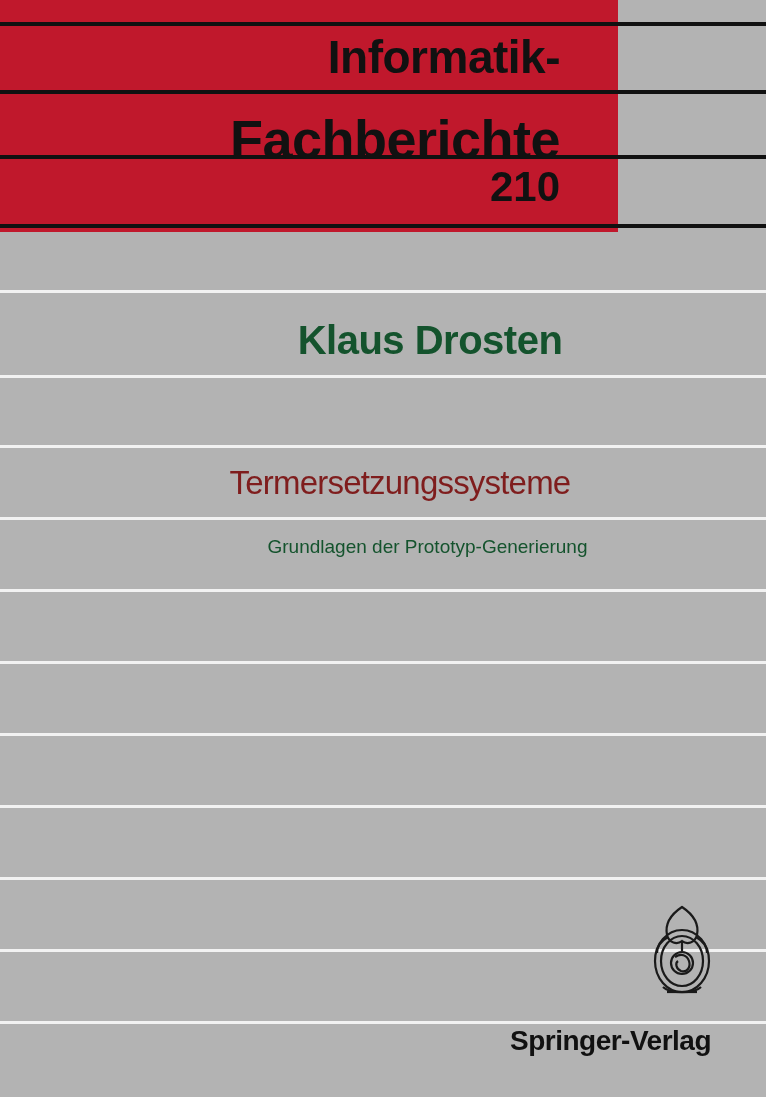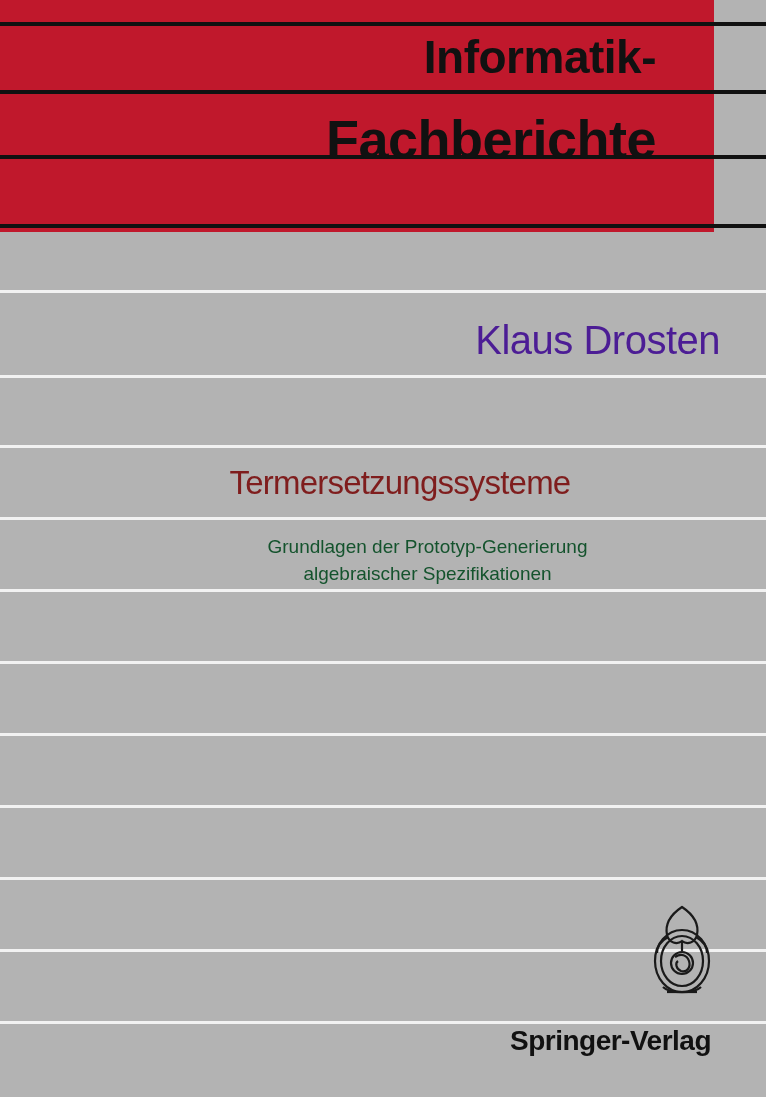--- a/index.html
+++ b/index.html
@@ -15,21 +15,21 @@
     width: 766px;
     height: 1097px;
     background: #b3b3b3;
     overflow: hidden;
   }
   
   .header-band {
     position: absolute;
     left: 0;
     top: 0;
-    width: 714px;
+    width: 618px;
     height: 232px;
     background: #c0182c;
   }
   .series-line {
     position: absolute;
     right: 58px;
     text-align: right;
     color: #111111;
     font-weight: bold;
     letter-spacing: -0.5px;
@@ -74,23 +74,23 @@
     background: #f2f2f2;
   }
 
   
   .author {
     position: absolute;
     left: 140px;
     top: 318px;
     width: 580px;
     font-size: 40px;
-    font-weight: normal;
-    color: #4c1d95;
-    text-align: right;
+    font-weight: bold;
+    color: #14532d;
+    text-align: center;
     letter-spacing: -0.5px;
   }
   .title {
     position: absolute;
     left: 90px;
     top: 464px;
     width: 620px;
     font-size: 33px;
     font-weight: normal;
     color: #7f1d1d;
@@ -132,39 +132,39 @@
 <div class="cover">
 
   <div class="header-band">
     <div class="rule-black rb1"></div>
     <div class="rule-black rb2"></div>
     <div class="rule-black rb3"></div>
     <div class="rule-black rb4"></div>
 
     <div class="series-line series-line-1">Informatik-</div>
     <div class="series-line series-line-2">Fachberichte</div>
+    <div class="series-number">210</div>
   </div>
 
   <div class="rule-white" style="top:290px;"></div>
   <div class="rule-white" style="top:375px;"></div>
   <div class="rule-white" style="top:445px;"></div>
   <div class="rule-white" style="top:517px;"></div>
   <div class="rule-white" style="top:589px;"></div>
   <div class="rule-white" style="top:661px;"></div>
   <div class="rule-white" style="top:733px;"></div>
   <div class="rule-white" style="top:805px;"></div>
   <div class="rule-white" style="top:877px;"></div>
   <div class="rule-white" style="top:949px;"></div>
   <div class="rule-white" style="top:1021px;"></div>
 
   <div class="author">Klaus Drosten</div>
   <div class="title">Termersetzungssysteme</div>
   <div class="subtitle">
     <div>Grundlagen der Prototyp-Generierung</div>
-    <div>algebraischer Spezifikationen</div>
   </div>
 
   <div class="logo">
     <svg viewBox="0 0 90 110" width="90" height="110" aria-hidden="true">
       <g fill="none" stroke="#1a1a1a" stroke-width="2.2">
         <ellipse cx="45" cy="66" rx="27" ry="31"></ellipse>
         <ellipse cx="45" cy="66" rx="21" ry="25"></ellipse>
         <path d="M45 12 C33 20 28 30 30 40 C32 48 40 50 45 46 C50 50 58 48 60 40 C62 30 57 20 45 12 Z"></path>
         <path d="M31 42 C24 46 20 52 20 58"></path>
         <path d="M59 42 C66 46 70 52 70 58"></path>

